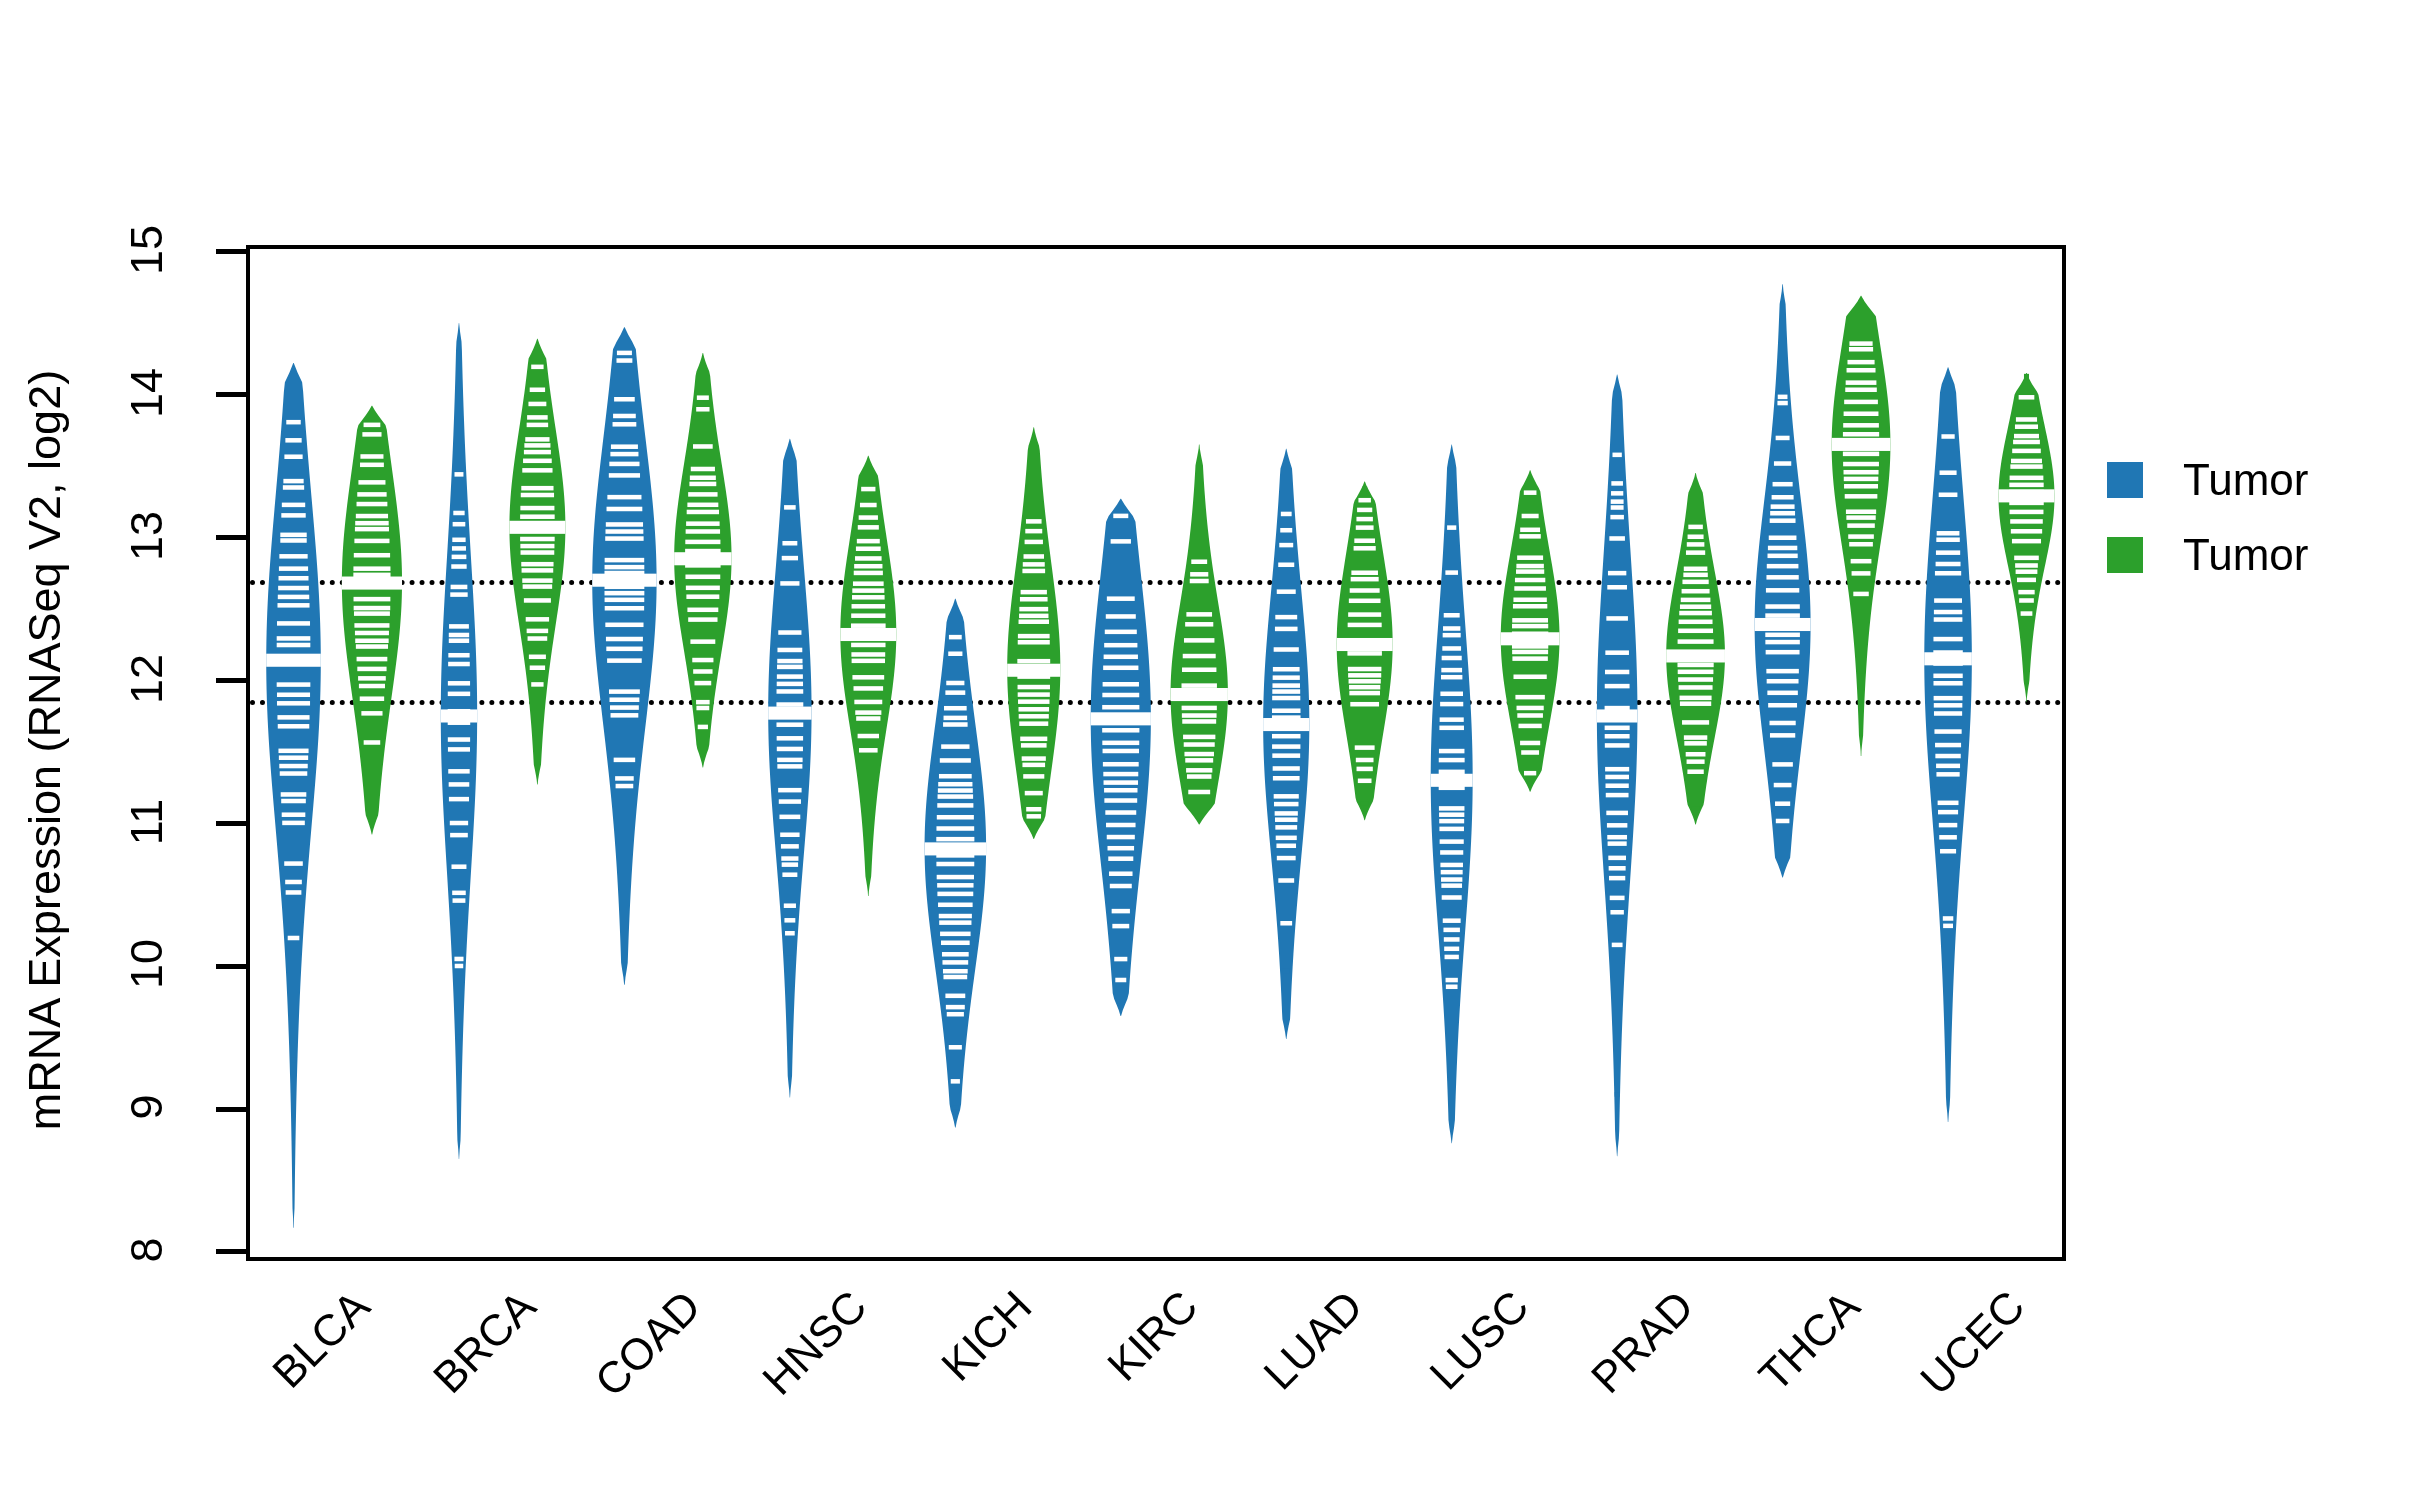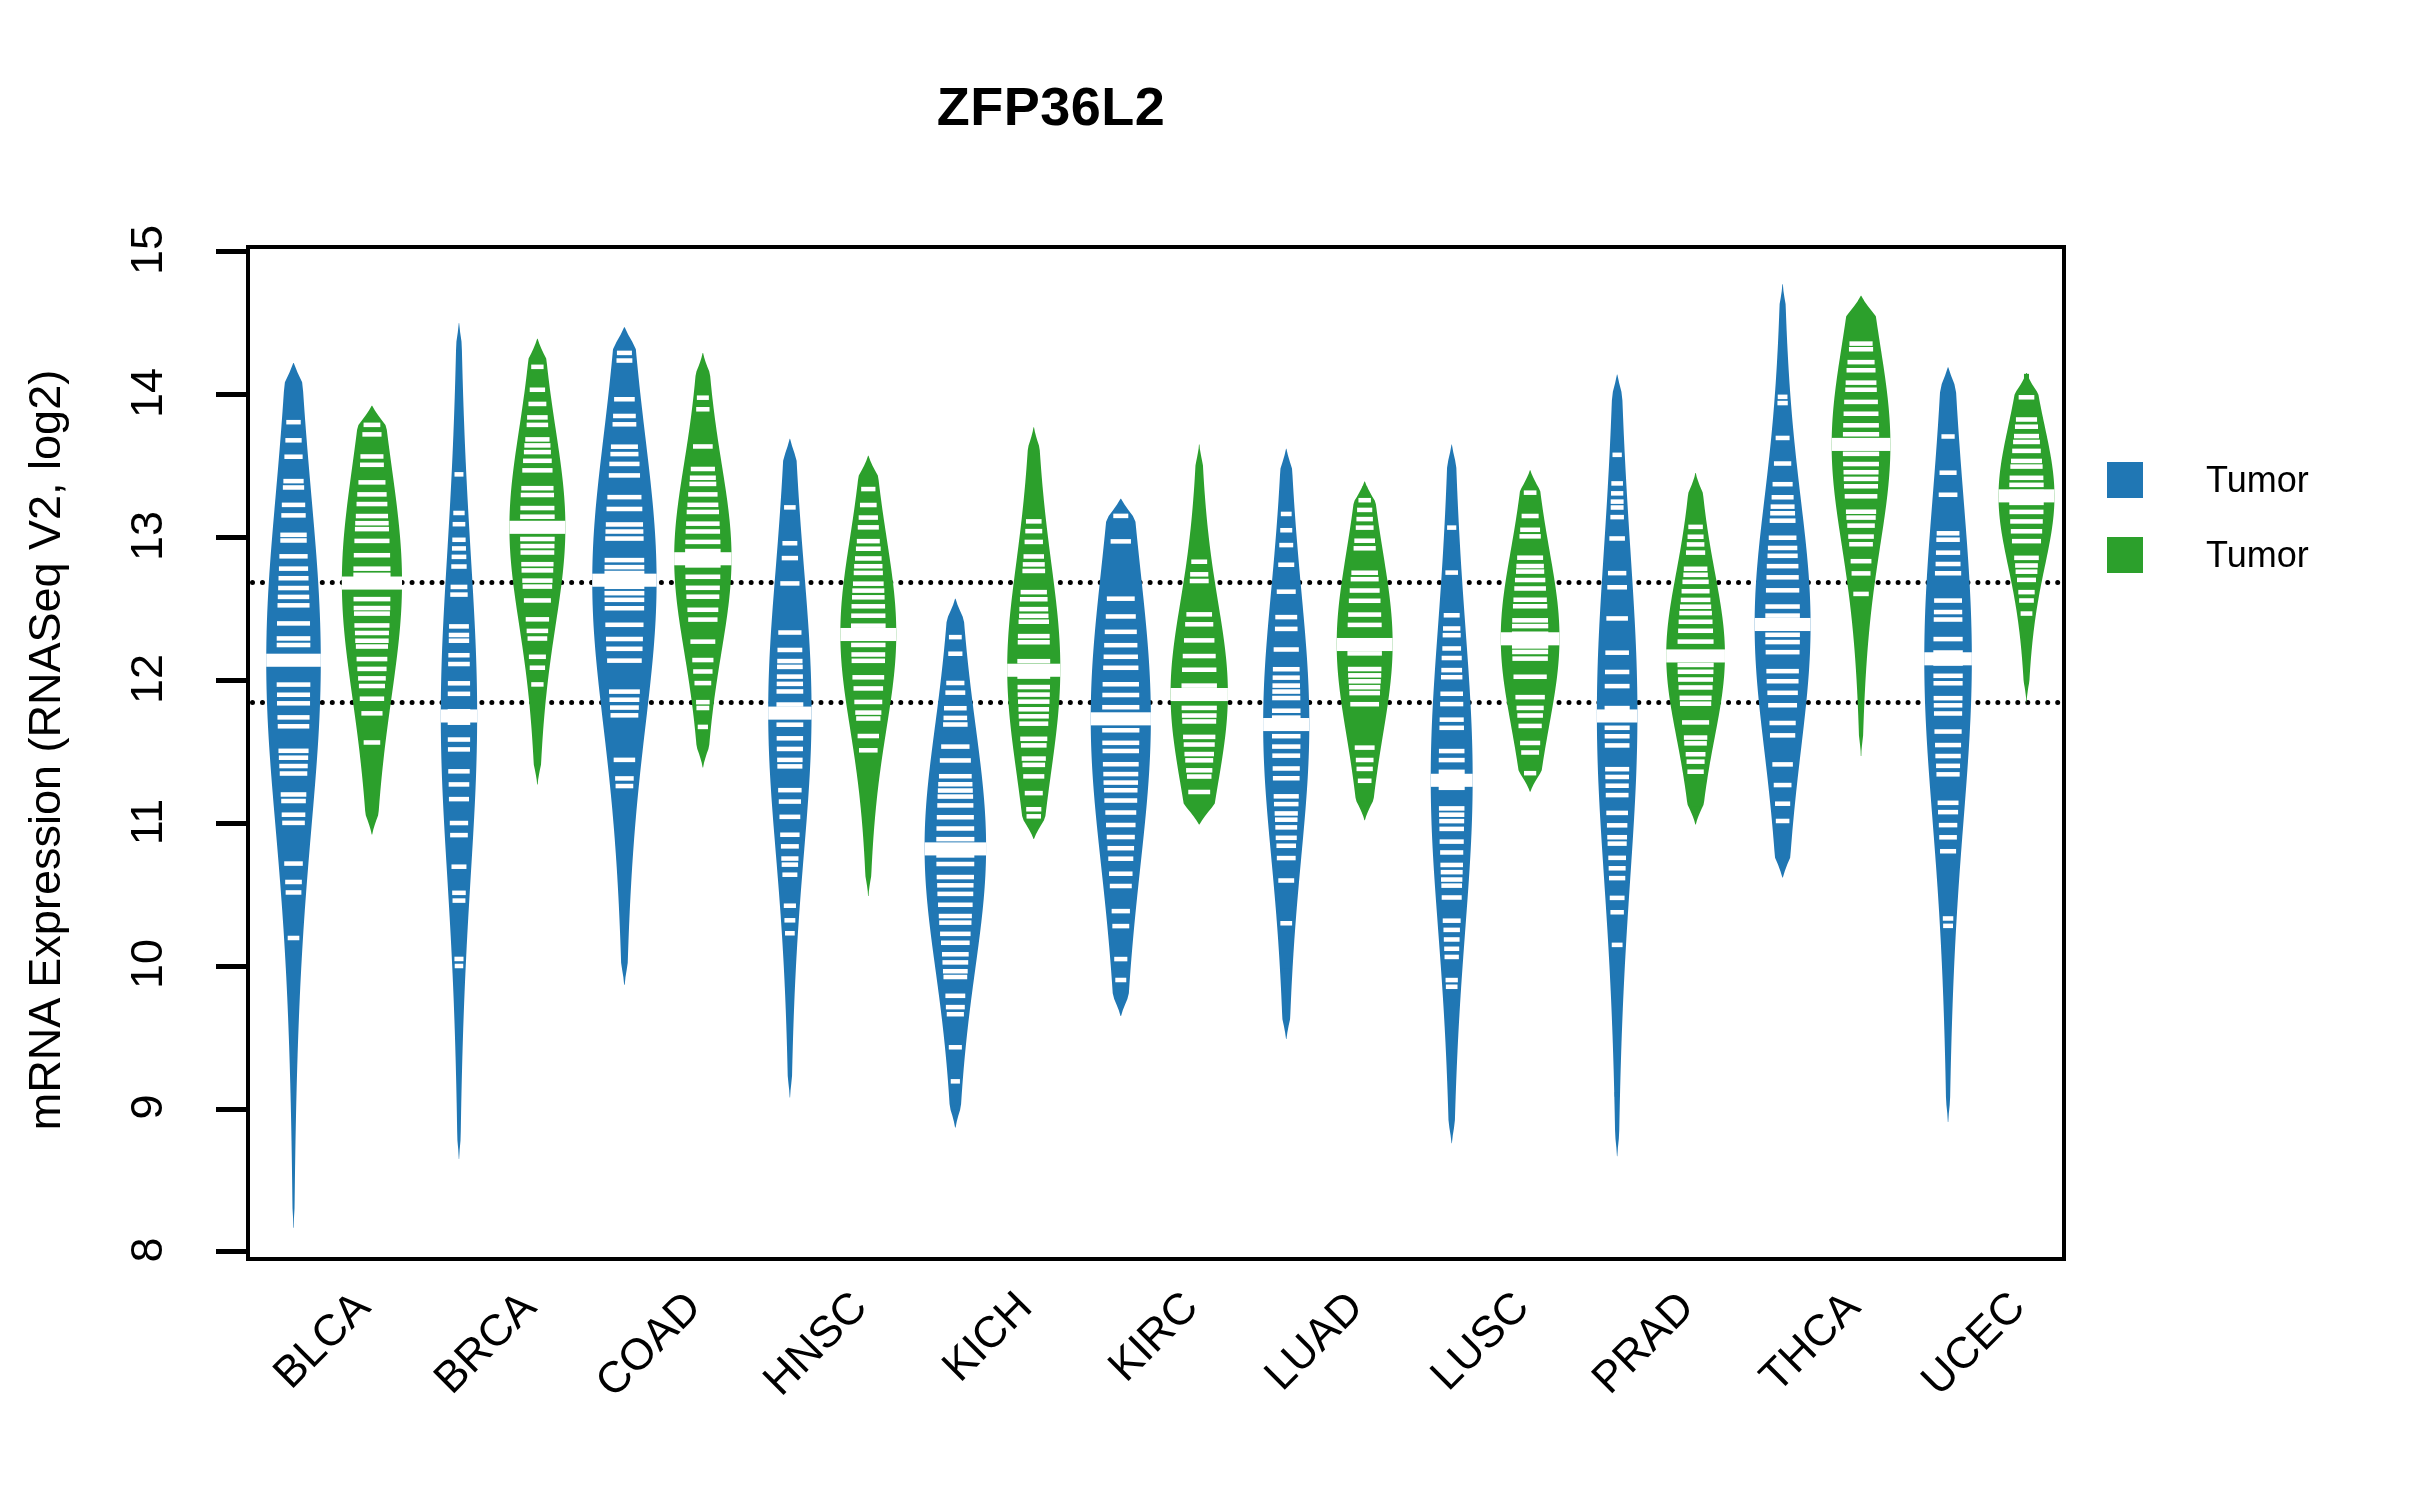--- a/index.html
+++ b/index.html
@@ -76,31 +76,30 @@
     width:282px;
   }
   .legend-row{
     display:flex;align-items:center;
     height:75px;
   }
   .legend-swatch{
     width:36px;height:36px;flex:0 0 auto;
   }
   .legend-label{
-    margin-left:63px;font-size:36px;line-height:1;
+    margin-left:40px;font-size:44px;line-height:1;
   }
   .bean{position:absolute;top:0;bottom:0;}
   .bean svg{position:absolute;left:0;top:0;overflow:visible;}
 </style>
 </head>
 <body>
 
 <div id="root">
 
-  <div id="chart-title">ZFP36L2</div>
 
   <div id="y-axis-title">mRNA Expression (RNASeq V2, log2)</div>
 
   <div id="ytick-labels">
       <div style="position: absolute; left: 216px; top: 1249px; width: 30px; height: 5px; background: rgb(0, 0, 0);"></div>
       <div class="ylab" style="left: 96px; top: 1224px;">8</div>
       <div style="position: absolute; left: 216px; top: 1107px; width: 30px; height: 5px; background: rgb(0, 0, 0);"></div>
       <div class="ylab" style="left: 96px; top: 1081px;">9</div>
       <div style="position: absolute; left: 216px; top: 964px; width: 30px; height: 5px; background: rgb(0, 0, 0);"></div>
       <div class="ylab" style="left: 96px; top: 938px;">10</div>

